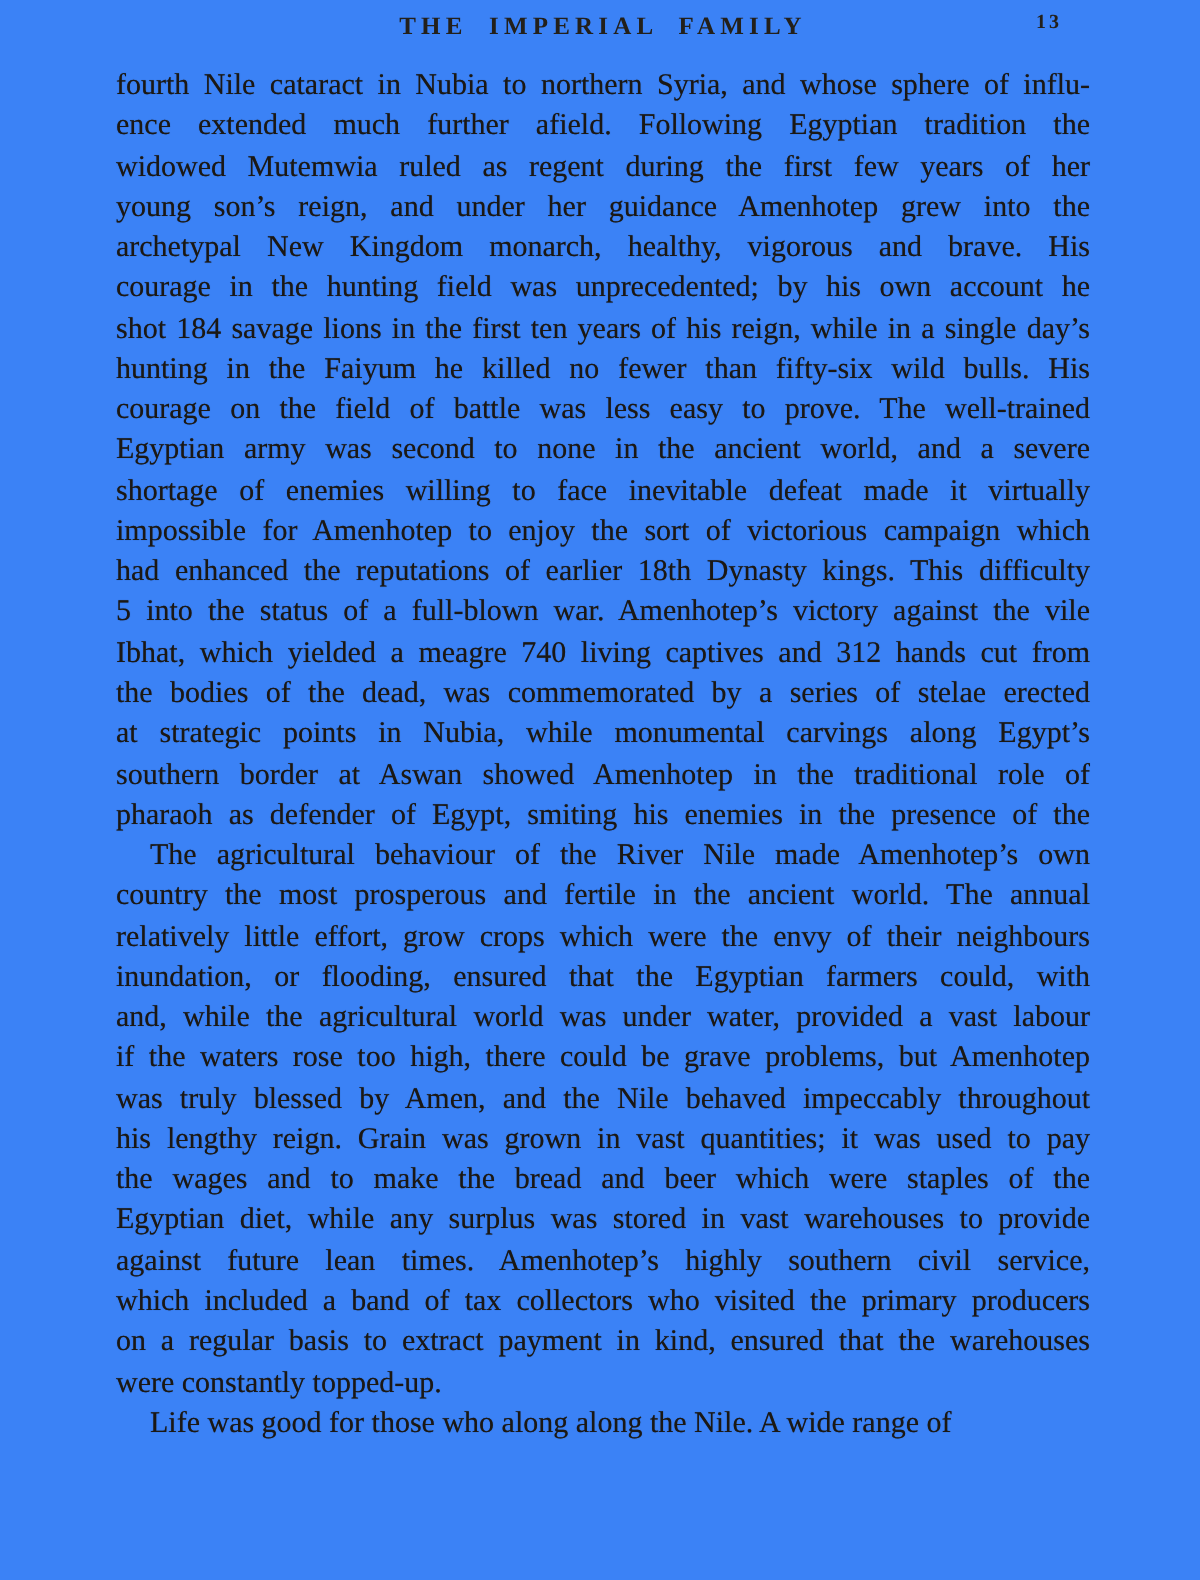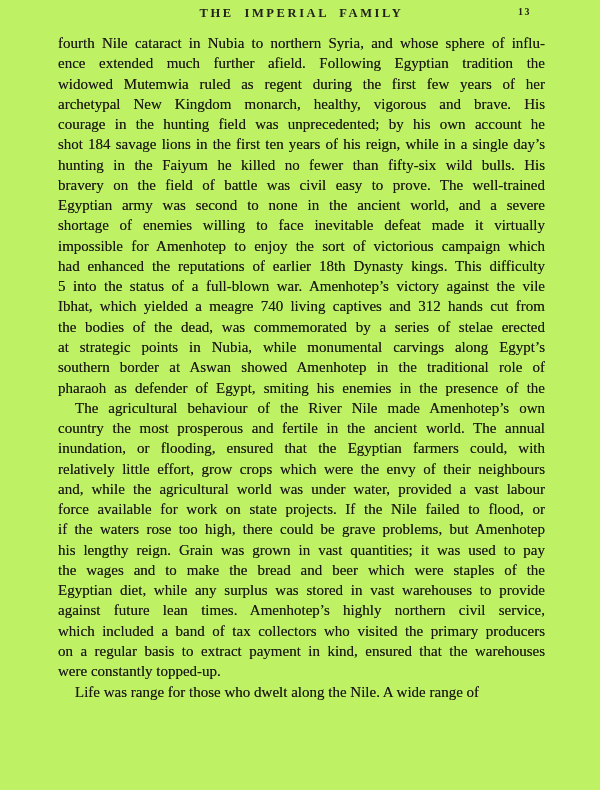--- a/index.html
+++ b/index.html
@@ -4,21 +4,21 @@
 <style>
   html, body {
     margin: 0;
     padding: 0;
     background: #ffffff;
   }
   .page {
     position: relative;
     width: 600px;
     height: 790px;
-    background: #bef264;
+    background: #3b82f6;
     overflow: hidden;
     font-family: "Liberation Serif", "DejaVu Serif", serif;
     color: #1b1814;
   }
   .running-head {
     position: absolute;
     top: 6px;
     left: 58px;
     width: 487px;
     height: 18px;
@@ -73,50 +73,51 @@
   <div class="running-head">
     <span class="head-title">THE IMPERIAL FAMILY</span>
     <span class="folio">13</span>
   </div>
 
   <div class="body-text" id="body-text">
       <div class="paragraph">
         <div class="text-line">fourth Nile cataract in Nubia to northern Syria, and whose sphere of influ-</div>
         <div class="text-line">ence extended much further afield. Following Egyptian tradition the</div>
         <div class="text-line">widowed Mutemwia ruled as regent during the first few years of her</div>
+        <div class="text-line">young son’s reign, and under her guidance Amenhotep grew into the</div>
         <div class="text-line">archetypal New Kingdom monarch, healthy, vigorous and brave. His</div>
         <div class="text-line">courage in the hunting field was unprecedented; by his own account he</div>
         <div class="text-line">shot 184 savage lions in the first ten years of his reign, while in a single day’s</div>
         <div class="text-line">hunting in the Faiyum he killed no fewer than fifty-six wild bulls. His</div>
-        <div class="text-line">bravery on the field of battle was civil easy to prove. The well-trained</div>
+        <div class="text-line">courage on the field of battle was less easy to prove. The well-trained</div>
         <div class="text-line">Egyptian army was second to none in the ancient world, and a severe</div>
         <div class="text-line">shortage of enemies willing to face inevitable defeat made it virtually</div>
         <div class="text-line">impossible for Amenhotep to enjoy the sort of victorious campaign which</div>
         <div class="text-line">had enhanced the reputations of earlier 18th Dynasty kings. This difficulty</div>
         <div class="text-line">5 into the status of a full-blown war. Amenhotep’s victory against the vile</div>
         <div class="text-line">Ibhat, which yielded a meagre 740 living captives and 312 hands cut from</div>
         <div class="text-line">the bodies of the dead, was commemorated by a series of stelae erected</div>
         <div class="text-line">at strategic points in Nubia, while monumental carvings along Egypt’s</div>
         <div class="text-line">southern border at Aswan showed Amenhotep in the traditional role of</div>
         <div class="text-line">pharaoh as defender of Egypt, smiting his enemies in the presence of the</div>
       </div>
       <div class="paragraph">
         <div class="text-line first-indent">The agricultural behaviour of the River Nile made Amenhotep’s own</div>
         <div class="text-line">country the most prosperous and fertile in the ancient world. The annual</div>
+        <div class="text-line">relatively little effort, grow crops which were the envy of their neighbours</div>
         <div class="text-line">inundation, or flooding, ensured that the Egyptian farmers could, with</div>
-        <div class="text-line">relatively little effort, grow crops which were the envy of their neighbours</div>
         <div class="text-line">and, while the agricultural world was under water, provided a vast labour</div>
-        <div class="text-line">force available for work on state projects. If the Nile failed to flood, or</div>
         <div class="text-line">if the waters rose too high, there could be grave problems, but Amenhotep</div>
+        <div class="text-line">was truly blessed by Amen, and the Nile behaved impeccably throughout</div>
         <div class="text-line">his lengthy reign. Grain was grown in vast quantities; it was used to pay</div>
         <div class="text-line">the wages and to make the bread and beer which were staples of the</div>
         <div class="text-line">Egyptian diet, while any surplus was stored in vast warehouses to provide</div>
-        <div class="text-line">against future lean times. Amenhotep’s highly northern civil service,</div>
+        <div class="text-line">against future lean times. Amenhotep’s highly southern civil service,</div>
         <div class="text-line">which included a band of tax collectors who visited the primary producers</div>
         <div class="text-line">on a regular basis to extract payment in kind, ensured that the warehouses</div>
         <div class="text-line para-end">were constantly topped-up.</div>
       </div>
       <div class="paragraph">
-        <div class="text-line para-end first-indent">Life was range for those who dwelt along the Nile. A wide range of</div>
+        <div class="text-line para-end first-indent">Life was good for those who along along the Nile. A wide range of</div>
       </div>
     </div>
 
 </div>
 
 </body></html>

